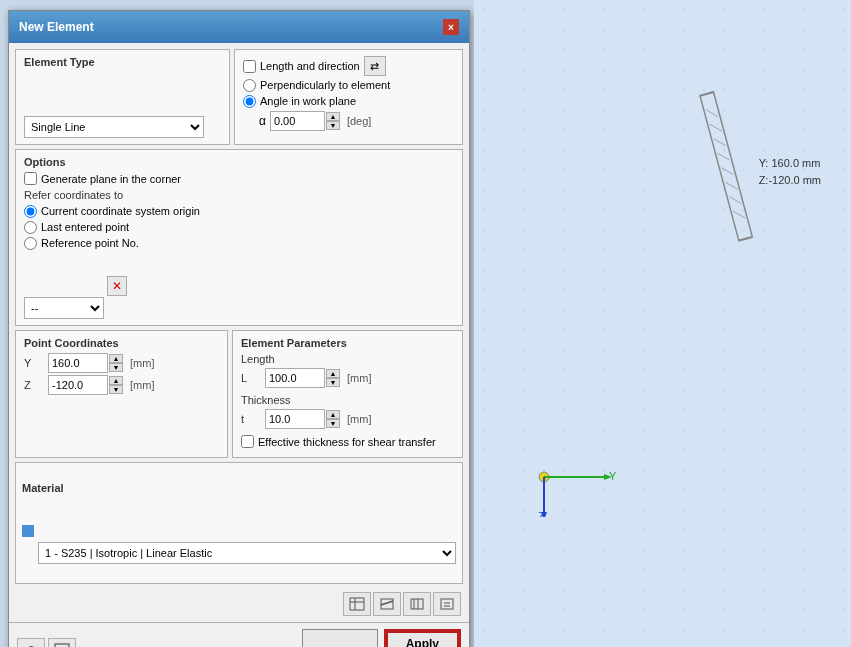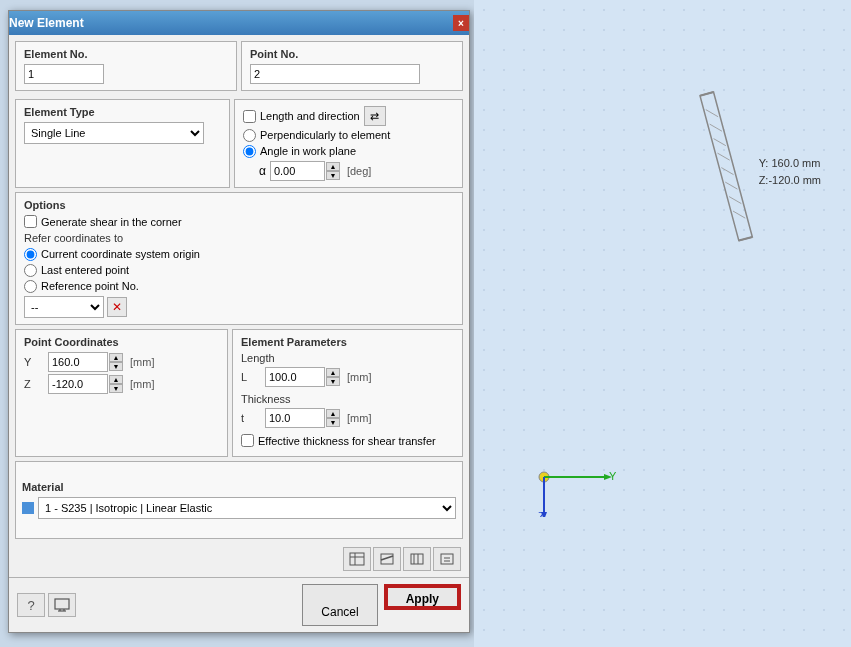--- a/index.html
+++ b/index.html
@@ -20,27 +20,27 @@
       left: 8px;
       width: 462px;
       background: #f0f0f0;
       border: 1px solid #888;
       box-shadow: 2px 2px 8px rgba(0,0,0,0.4);
     }
 
     .dialog-titlebar {
       background: linear-gradient(to bottom, #5a9fd4, #3a7ab8);
       color: white;
-      padding: 4px 0;
+      padding: 4px 10px;
       font-size: 12px;
       font-weight: bold;
       display: flex;
       align-items: center;
       justify-content: space-between;
-      height: 24px;
+      height: 32px;
     }
 
     .close-btn {
       background: #c0392b;
       color: white;
       border: none;
       width: 16px;
       height: 16px;
       font-size: 10px;
       cursor: pointer;
@@ -96,20 +96,21 @@
       font-size: 11px;
       padding: 0 3px;
     }
 
     select {
       border: 1px solid #aaa;
       background: white;
       height: 22px;
       font-size: 11px;
       padding: 0 2px;
+      margin-top: 44px;
     }
 
     .spinner-wrap {
       display: flex;
       align-items: center;
     }
 
     .spinner-btns {
       display: flex;
       flex-direction: column;
@@ -364,30 +365,20 @@
 
 <div class="dialog">
 
   <div class="dialog-titlebar">
     <span>New Element</span>
     <button class="close-btn">×</button>
   </div>
 
   <div class="dialog-body">
 
-    <div class="top-fields">
-      <div class="section-box top-field-group">
-        <div class="section-label">Element No.</div>
-        <input type="text" style="width: 80px;" value="1">
-      </div>
-      <div class="section-box top-field-group">
-        <div class="section-label">Point No.</div>
-        <input type="text" style="width: 170px;" value="2">
-      </div>
-    </div>
 
     <div class="row-top">
 
       <div class="section-box left-section">
         <div class="section-label">Element Type</div>
         <select style="width:180px;">
           <option>Single Line</option>
         </select>
       </div>
 
@@ -416,21 +407,21 @@
           </div>
           <span class="unit-label">[deg]</span>
         </div>
       </div>
     </div>
 
     <div class="section-box">
       <div class="section-label">Options</div>
       <div class="check-row">
         <input type="checkbox" style="">
-        <span>Generate shear in the corner</span>
+        <span>Generate plane in the corner</span>
       </div>
       <div class="refer-group">
         <div class="refer-title">Refer coordinates to</div>
         <div class="radio-row">
           <input type="radio" name="refer" checked="" style="">
           <span>Current coordinate system origin</span>
         </div>
         <div class="radio-row">
           <input type="radio" name="refer" style="">
           <span>Last entered point</span>

